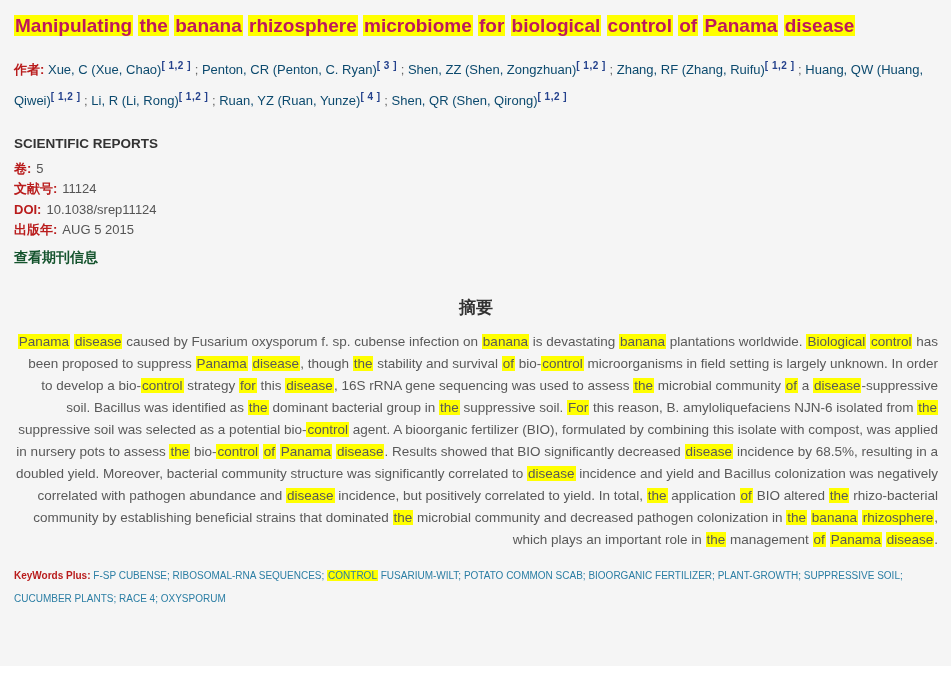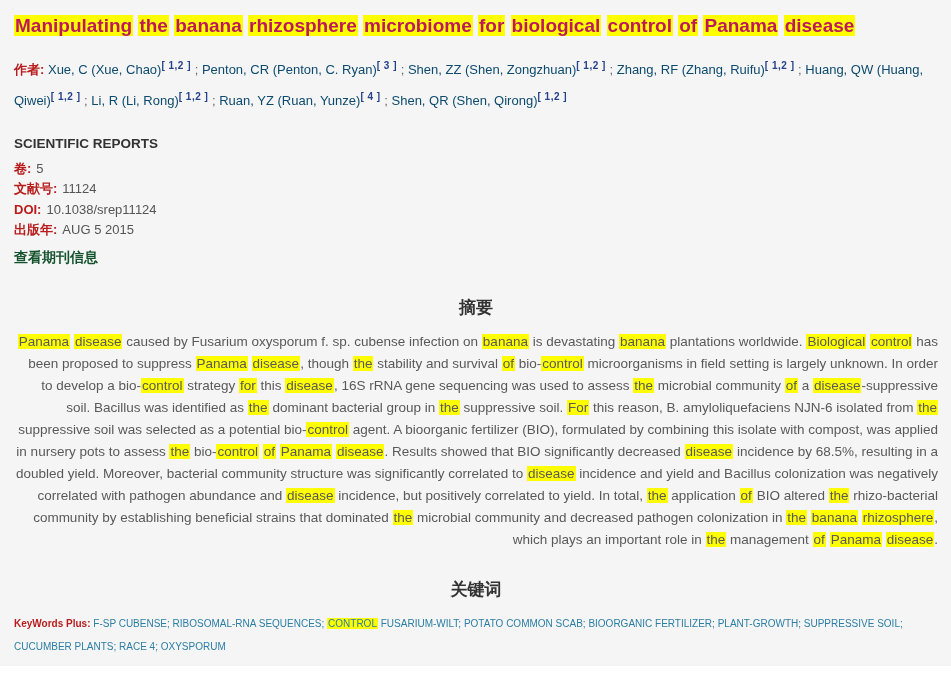--- a/index.html
+++ b/index.html
@@ -95,17 +95,16 @@
         <div class="field-line"><span class="lbl">文献号:</span><span>11124</span></div>
         <div class="field-line"><span class="lbl">DOI:</span><span>10.1038/srep11124</span></div>
         <div class="field-line"><span class="lbl">出版年:</span><span>AUG 5 2015</span></div>
       </div>
     <a class="journal-link">查看期刊信息</a>
   </div>
 
   <h2 class="section-heading abstract-heading">摘要</h2>
   <p class="abstract-text"><mark class="hl">Panama</mark> <mark class="hl">disease</mark> caused by Fusarium oxysporum f. sp. cubense infection on <mark class="hl">banana</mark> is devastating <mark class="hl">banana</mark> plantations worldwide. <mark class="hl">Biological</mark> <mark class="hl">control</mark> has been proposed to suppress <mark class="hl">Panama</mark> <mark class="hl">disease</mark>, though <mark class="hl">the</mark> stability and survival <mark class="hl">of</mark> bio-<mark class="hl">control</mark> microorganisms in field setting is largely unknown. In order to develop a bio-<mark class="hl">control</mark> strategy <mark class="hl">for</mark> this <mark class="hl">disease</mark>, 16S rRNA gene sequencing was used to assess <mark class="hl">the</mark> microbial community <mark class="hl">of</mark> a <mark class="hl">disease</mark>-suppressive soil. Bacillus was identified as <mark class="hl">the</mark> dominant bacterial group in <mark class="hl">the</mark> suppressive soil. <mark class="hl">For</mark> this reason, B. amyloliquefaciens NJN-6 isolated from <mark class="hl">the</mark> suppressive soil was selected as a potential bio-<mark class="hl">control</mark> agent. A bioorganic fertilizer (BIO), formulated by combining this isolate with compost, was applied in nursery pots to assess <mark class="hl">the</mark> bio-<mark class="hl">control</mark> <mark class="hl">of</mark> <mark class="hl">Panama</mark> <mark class="hl">disease</mark>. Results showed that BIO significantly decreased <mark class="hl">disease</mark> incidence by 68.5%, resulting in a doubled yield. Moreover, bacterial community structure was significantly correlated to <mark class="hl">disease</mark> incidence and yield and Bacillus colonization was negatively correlated with pathogen abundance and <mark class="hl">disease</mark> incidence, but positively correlated to yield. In total, <mark class="hl">the</mark> application <mark class="hl">of</mark> BIO altered <mark class="hl">the</mark> rhizo-bacterial community by establishing beneficial strains that dominated <mark class="hl">the</mark> microbial community and decreased pathogen colonization in <mark class="hl">the</mark> <mark class="hl">banana</mark> <mark class="hl">rhizosphere</mark>, which plays an important role in <mark class="hl">the</mark> management <mark class="hl">of</mark> <mark class="hl">Panama</mark> <mark class="hl">disease</mark>.</p>
 
-  <h2 class="section-heading keywords-heading">关键词</h2>
   <p class="keywords-line"><span class="lbl">KeyWords Plus:</span>
     <span><a class="kw-link">F-SP CUBENSE</a><span class="kw-sep">; </span><a class="kw-link">RIBOSOMAL-RNA SEQUENCES</a><span class="kw-sep">; </span><a class="kw-link"><mark class="hl-kw">CONTROL</mark> FUSARIUM-WILT</a><span class="kw-sep">; </span><a class="kw-link">POTATO COMMON SCAB</a><span class="kw-sep">; </span><a class="kw-link">BIOORGANIC FERTILIZER</a><span class="kw-sep">; </span><a class="kw-link">PLANT-GROWTH</a><span class="kw-sep">; </span><a class="kw-link">SUPPRESSIVE SOIL</a><span class="kw-sep">; </span><a class="kw-link">CUCUMBER PLANTS</a><span class="kw-sep">; </span><a class="kw-link">RACE 4</a><span class="kw-sep">; </span><a class="kw-link">OXYSPORUM</a></span></p>
 
 </div>
 
 </body></html>

